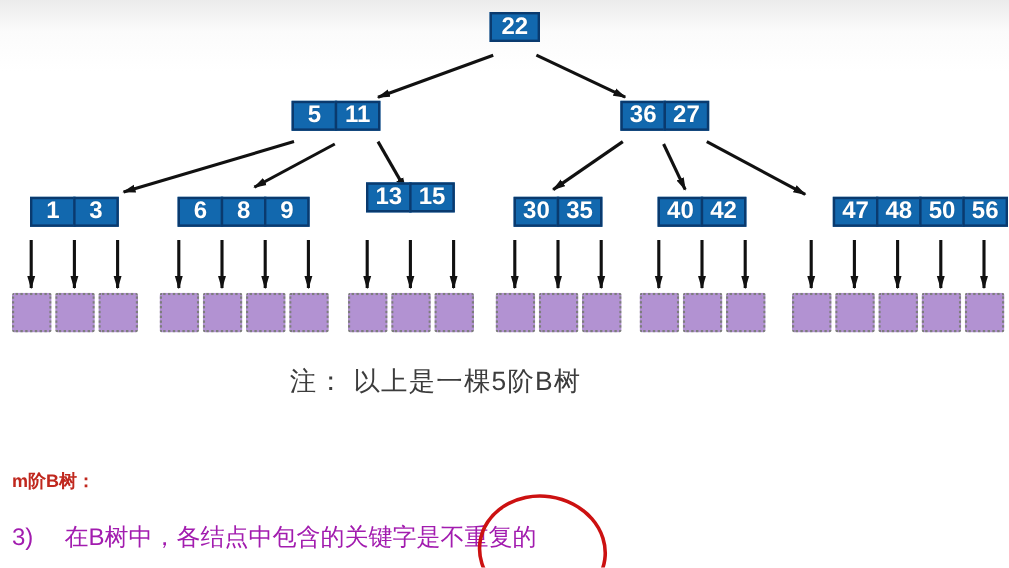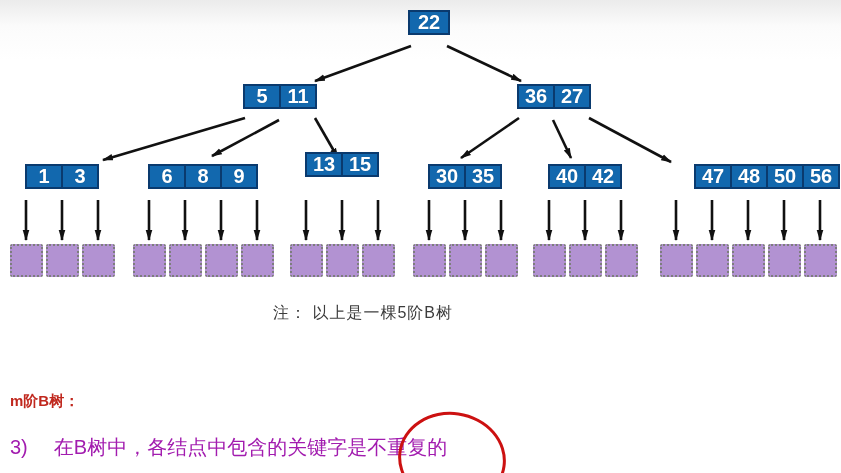--- a/index.html
+++ b/index.html
@@ -20,21 +20,21 @@
     text-shadow:0 0 1px rgba(0,0,0,.25);
   }
   .cell + .cell{margin-left:-2px;}
   .leaf{
     position:absolute;box-sizing:border-box;width:33px;height:33px;
     background:var(--leaf-fill,#b292d2);
     border:2px dotted #7d7d7d;border-radius:2px;
   }
   .caption{
     position:absolute;left:0;top:303px;width:726px;text-align:center;
-    color:#3c3c3c;font-size:16px;letter-spacing:1px;
+    color:#3c3c3c;font-size:22px;letter-spacing:1px;
   }
   .notes-heading{
     position:absolute;left:10px;top:392px;font-size:15px;font-weight:bold;
   }
   .note-item{
     position:absolute;left:10px;top:434px;font-size:20px;color:#a21caf;
   }
   .note-item .num{display:inline-block;margin-right:26px;}
   .circle-annot{
     position:absolute;left:398px;top:412px;width:102px;height:88px;

